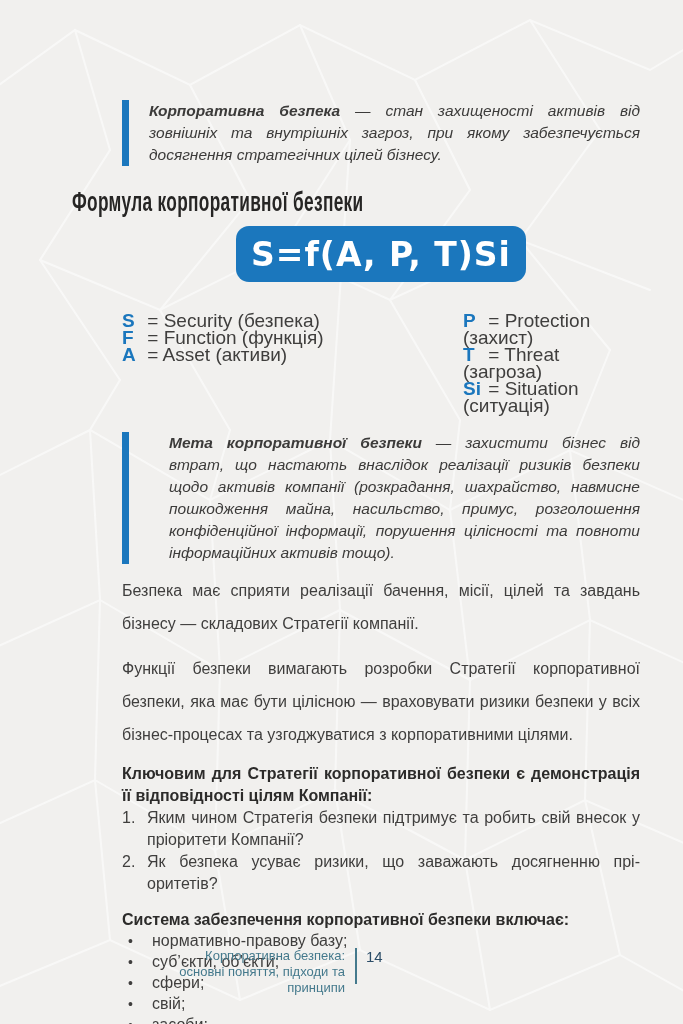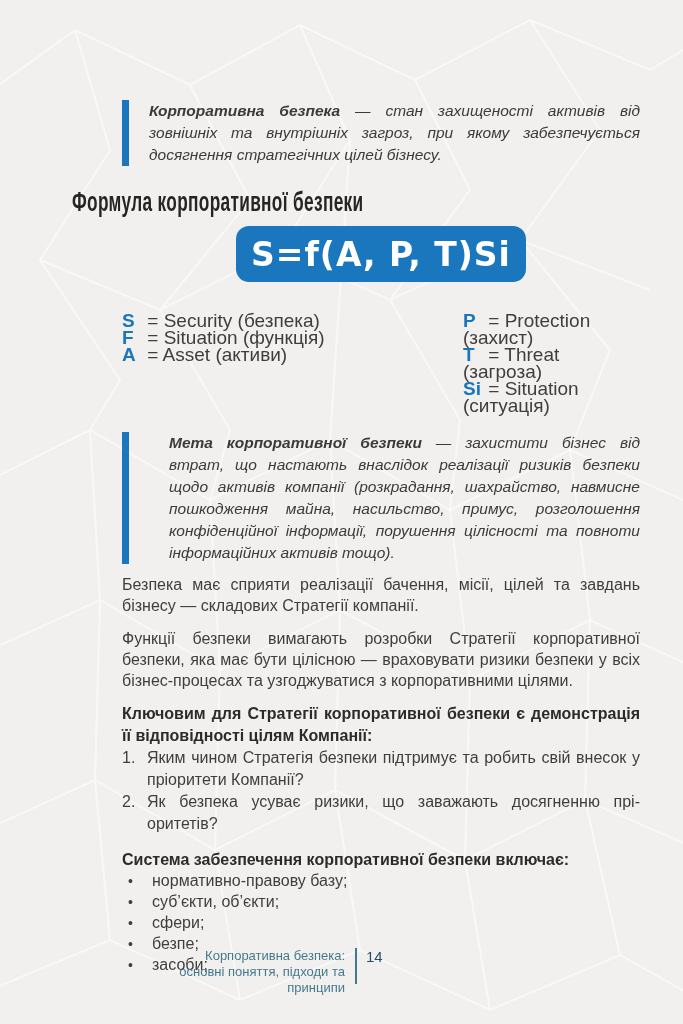--- a/index.html
+++ b/index.html
@@ -83,21 +83,21 @@
   }
   .legend-key {
     display: inline-block;
     min-width: 20px;
     font-weight: 700;
     color: #1b77bd;
   }
   
   .body-par {
     font-size: 16px;
-    line-height: 21px;
+    line-height: 33px;
     text-align: justify;
     margin-bottom: 12px;
     color: #3f3e3d;
   }
   .bold-par {
     font-weight: 700;
     color: #2c2b2a;
     margin-bottom: 0;
     line-height: 22px;
   }
@@ -180,21 +180,21 @@
     </div>
 
     <div class="legend">
       <div class="legend-col">
         <div class="legend-row">
           <span class="legend-key">S</span>
           <span class="legend-val">= Security (безпека)</span>
         </div>
         <div class="legend-row">
           <span class="legend-key">F</span>
-          <span class="legend-val">= Situation (функція)</span>
+          <span class="legend-val">= Function (функція)</span>
         </div>
         <div class="legend-row">
           <span class="legend-key">A</span>
           <span class="legend-val">= Asset (активи)</span>
         </div>
       </div>
       <div class="legend-col">
         <div class="legend-row">
           <span class="legend-key">P</span>
           <span class="legend-val">= Protection (захист)</span>
@@ -239,21 +239,21 @@
       <li>
         <span class="bullet-marker">•</span>
         <span class="li-text">суб’єкти, об’єкти;</span>
       </li>
       <li>
         <span class="bullet-marker">•</span>
         <span class="li-text">сфери;</span>
       </li>
       <li>
         <span class="bullet-marker">•</span>
-        <span class="li-text">безпе;</span>
+        <span class="li-text">свій;</span>
       </li>
       <li>
         <span class="bullet-marker">•</span>
         <span class="li-text">засоби;</span>
       </li>
     </ul>
 
   </div>
 
   <div class="page-footer">

